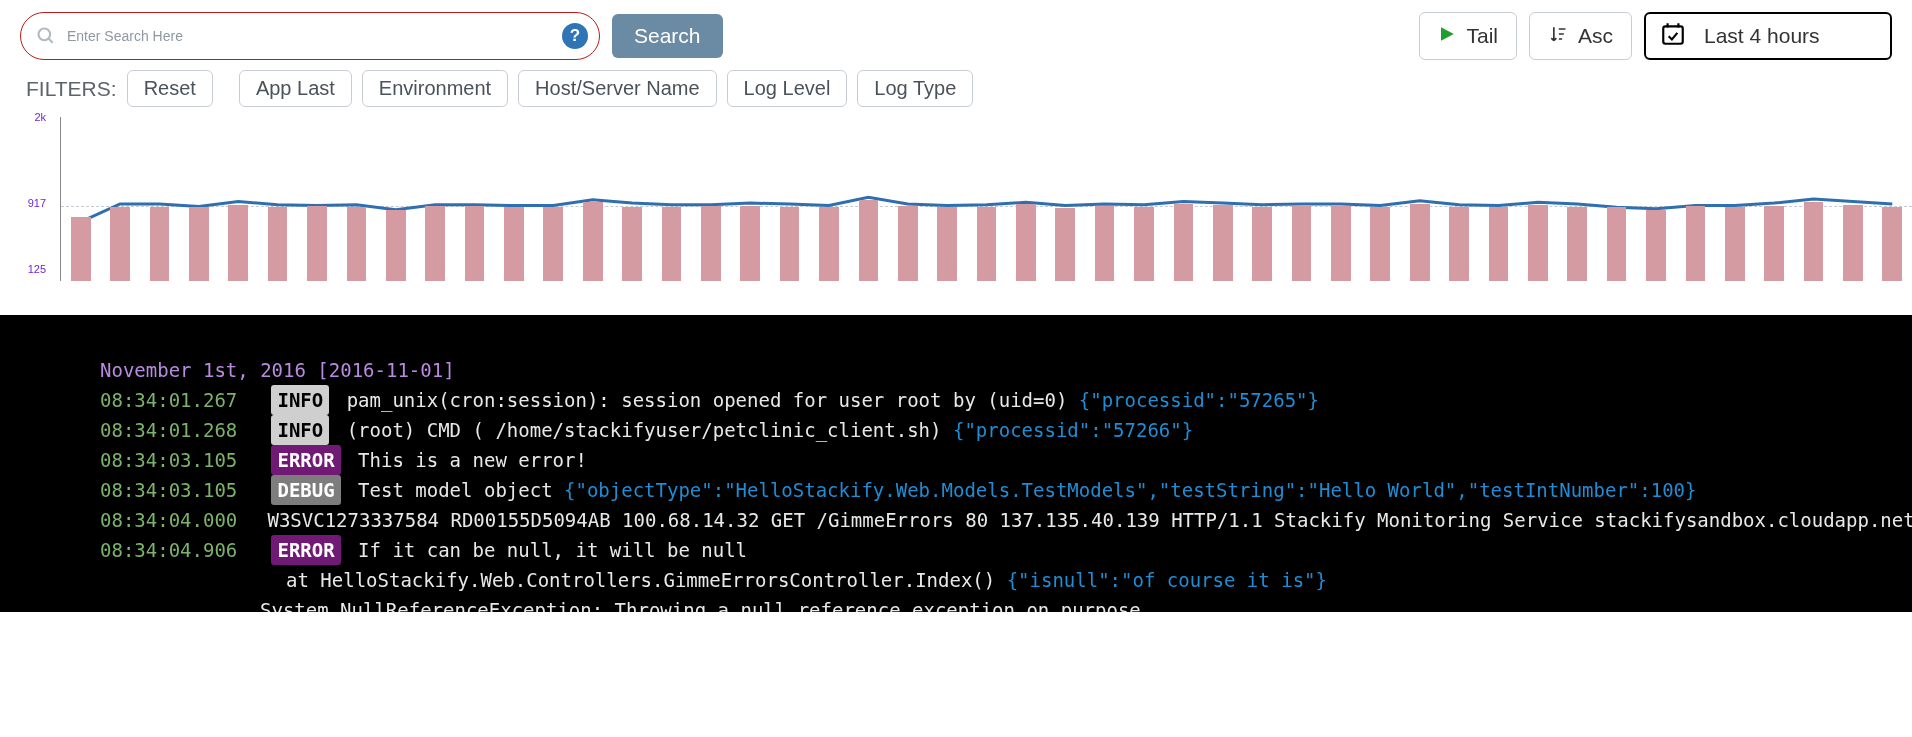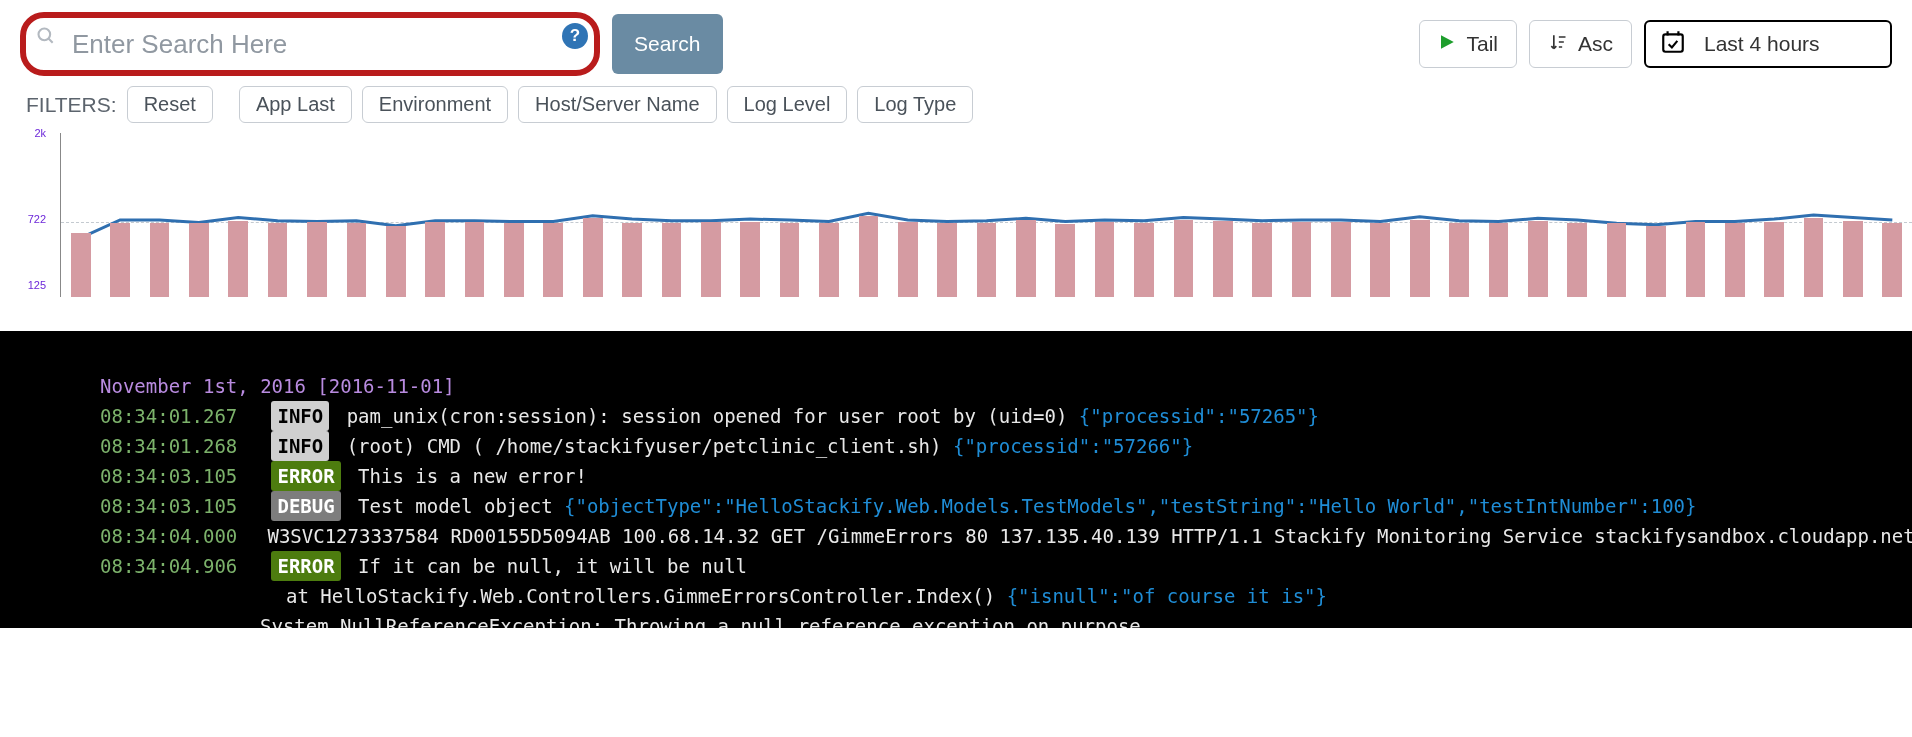--- a/index.html
+++ b/index.html
@@ -4,34 +4,34 @@
 <style>
   * { box-sizing: border-box; }
   body {
     margin:0; padding:0; font-family:"Segoe UI",Arial,Helvetica,sans-serif;
     background:#fff; color:#333; width:1912px; height:737px; overflow:hidden;
   }
   
   .topbar { display:flex; align-items:center; padding:12px 20px 8px 20px; gap:12px; }
   .search-wrap { position:relative; width:580px; }
   .search-input {
-    width:100%; height:64px; border:6px solid #b91c1c; border-radius:24px;
-    padding:0 48px 0 46px; font-size:26px; color:#666;
+    width:100%; height:48px; border:1px solid #b91c1c; border-radius:24px;
+    padding:0 48px 0 46px; font-size:14px; color:#666;
   }
   .search-input::placeholder{color:#9098a1;}
   .search-icon { position:absolute; left:16px; top:14px; color:#b3b9c0; }
   .help-icon {
     position:absolute; right:12px; top:11px; width:26px; height:26px;
     border-radius:50%; background:#2f74b5; color:#fff; font-weight:bold;
     display:flex; align-items:center; justify-content:center; font-size:17px;
     cursor:pointer;
   }
   .search-btn {
     background:#6a8ba3; color:#fff; border:none; border-radius:6px;
-    height:60px; padding:0 22px; font-size:21px; cursor:pointer;
+    height:44px; padding:0 22px; font-size:21px; cursor:pointer;
   }
   .spacer { flex:1; }
   .ctrl-btn {
     border:1px solid #c8cdd3; background:#fff; border-radius:6px;
     height:48px; padding:0 18px; font-size:21px; display:flex;
     align-items:center; gap:10px; cursor:pointer; color:#333;
   }
   .ctrl-btn.range { border:2px solid #000; padding:0 24px 0 14px; width:248px; justify-content:flex-start; gap:18px;}
   .play-icon { color:#1e9e2d; }
   
@@ -51,21 +51,21 @@
   .xtick { position:absolute; top:6px; font-size:18px; color:#3f4750; transform:translateX(-50%); }
   .grid917 { position:absolute; left:0; right:0; border-top:1px dashed #c4cad0; }
   
   .logs { background:#000; color:#e8e8e8; font-family:Consolas,Menlo,monospace;
           font-size:19px; line-height:30px; padding:8px 0 8px 100px; height:297px; overflow:hidden; white-space:nowrap;}
   .log-date { color:#b98be0;margin-top:32px; }
   .log-row { }
   .ts { color:#7cb26b; display:inline-block; width:156px; }
   .badge { display:inline-block; padding:0 6px; border-radius:3px; font-weight:bold; margin-right:6px; }
   .badge.info  { background:#cfcfcf; color:#000; margin-left:4px;}
-  .badge.error { background:#4d7c0f; color:#fff; margin-left:4px;}
+  .badge.error { background:#701a75; color:#fff; margin-left:4px;}
   .badge.debug { background:#7d7d7d; color:#fff; margin-left:4px;}
   .json-frag { color:#1f8dd6; }
   .cont { padding-left:160px; display:block;}
   .cont.indent { padding-left:186px; }
 </style>
 </head>
 <body>
 
 <div class="topbar">
   <div class="search-wrap">
@@ -119,21 +119,21 @@
   <div style="width:6px"></div>
   <button class="filter-chip">App Last</button>
   <button class="filter-chip">Environment</button>
   <button class="filter-chip">Host/Server Name</button>
   <button class="filter-chip">Log Level</button>
   <button class="filter-chip">Log Type</button>
 </div>
 
 <div class="chart-zone">
   <span class="ytick" style="top:-4px">2k</span>
-  <span class="ytick" style="top:82px">722</span>
+  <span class="ytick" style="top:82px">917</span>
   <span class="ytick" style="top:148px">125</span>
   <div class="plot" id="plot">
     <div class="grid917" id="grid917" style="top: 88.806px;"></div>
     <svg class="line-svg" id="linesvg" viewBox="0 0 1851 164">
         <path d="M19.69148936170213 104.96000000000001 L59.07446808510639 86.92 L98.45744680851064 86.92 L137.84042553191492 89.38 L177.22340425531917 84.46000000000001 L216.60638297872342 87.74 L255.9893617021277 88.56 L295.3723404255319 87.74 L334.75531914893617 92.66 L374.13829787234044 87.74 L413.52127659574467 87.74 L452.90425531914894 88.56 L492.2872340425532 88.56 L531.6702127659574 82.82000000000001 L571.0531914893617 86.10000000000001 L610.436170212766 87.74 L649.8191489361702 87.74 L689.2021276595744 86.10000000000001 L728.5851063829788 86.92 L767.968085106383 88.56 L807.3510638297872 80.36 L846.7340425531916 86.92 L886.1170212765958 88.56 L925.5 87.74 L964.8829787234043 85.28 L1004.2659574468086 88.56 L1043.648936170213 86.92 L1083.031914893617 87.74 L1122.4148936170213 84.46000000000001 L1161.7978723404258 86.10000000000001 L1201.18085106383 87.74 L1240.5638297872342 86.92 L1279.9468085106384 86.92 L1319.3297872340427 88.56 L1358.712765957447 83.64 L1398.095744680851 87.74 L1437.4787234042556 88.56 L1476.8617021276598 85.28 L1516.244680851064 86.92 L1555.6276595744682 90.2 L1595.0106382978724 91.84 L1634.3936170212767 88.56 L1673.7765957446811 88.56 L1713.1595744680853 86.10000000000001 L1752.5425531914896 82 L1791.9255319148938 84.46000000000001 L1831.308510638298 86.92 " fill="none" stroke="#2f6fb0" stroke-width="3"></path>
       </svg>
   <div class="bar" style="left: 9.84574px; width: 19.6915px; height: 63.96px;"></div>
       <div class="bar" style="left: 49.2287px; width: 19.6915px; height: 73.8px;"></div>
       <div class="bar" style="left: 88.6117px; width: 19.6915px; height: 73.8px;"></div>
       <div class="bar" style="left: 127.995px; width: 19.6915px; height: 73.8px;"></div>

